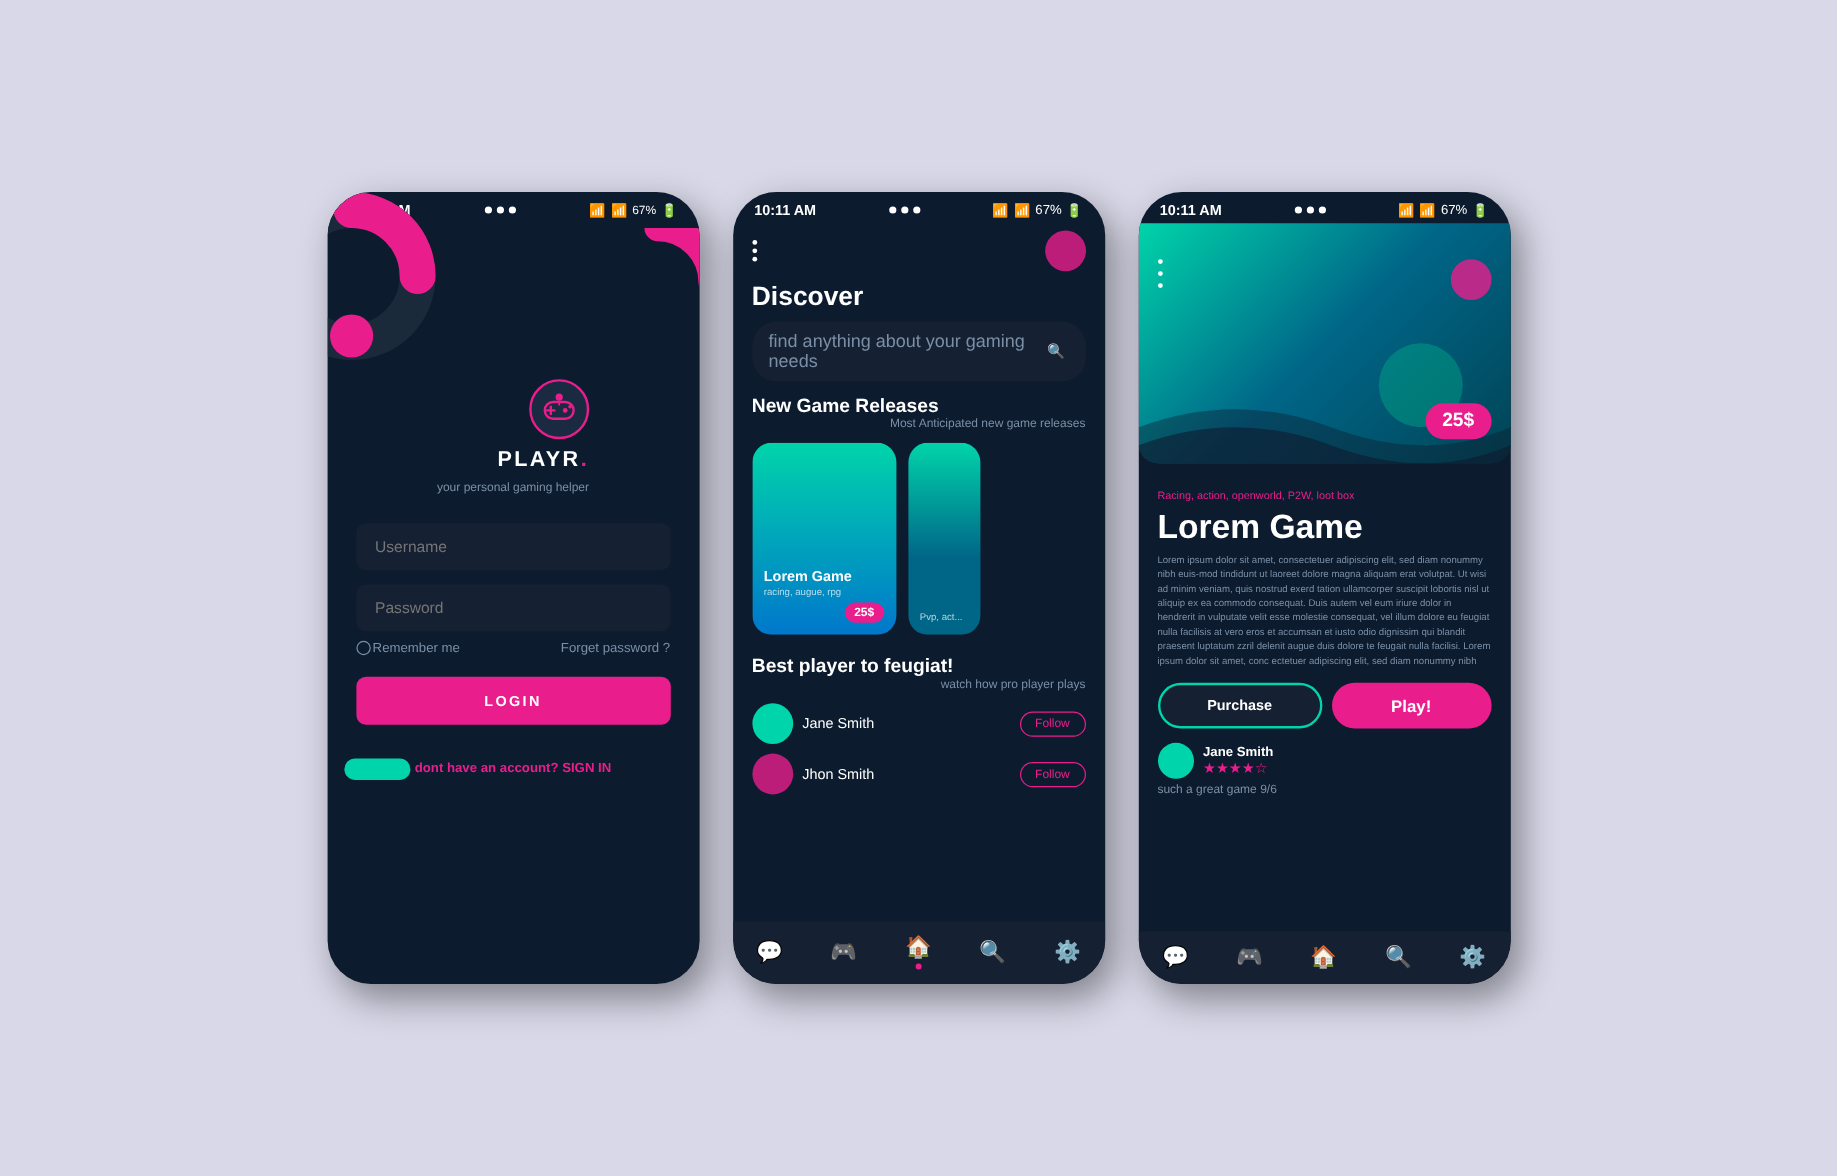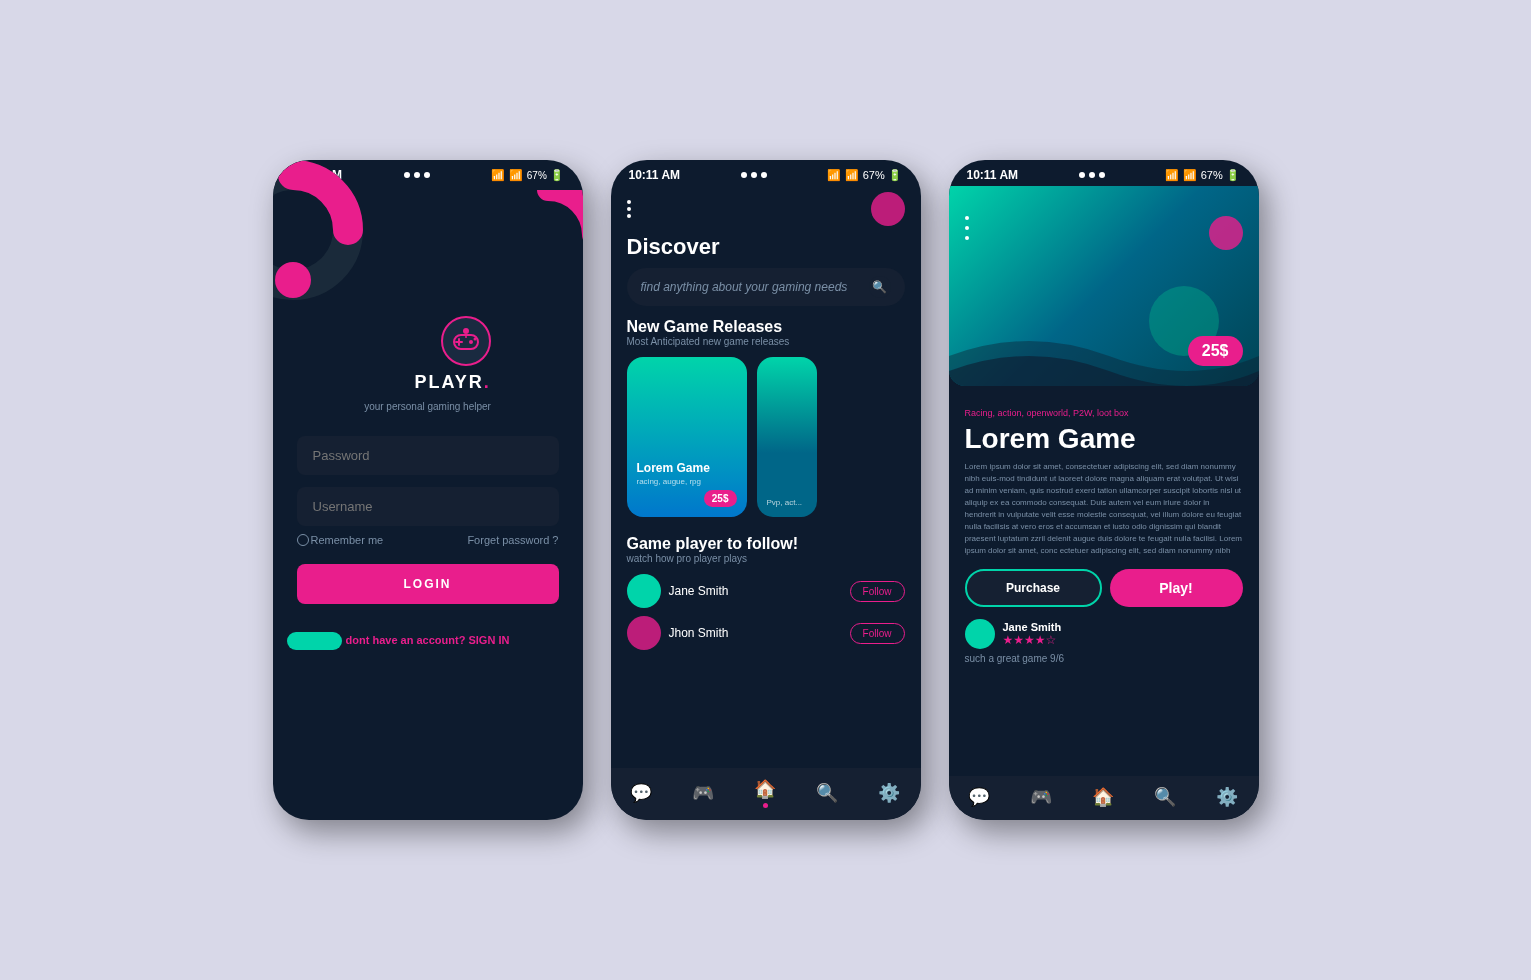--- a/index.html
+++ b/index.html
@@ -168,34 +168,34 @@
     .discover-title { font-size: 22px; font-weight: bold; color: #fff; margin-bottom: 8px; }
     .search-bar {
       background: #152032;
       border-radius: 20px;
       padding: 8px 14px;
       display: flex;
       align-items: center;
       justify-content: space-between;
       margin-bottom: 12px;
     }
-    .search-placeholder { font-size: 12px; color: #7a8fa6; font-style: italic; }
+    .search-placeholder { font-size: 15px; color: #7a8fa6; }
     .search-icon-circle {
       width: 22px;
       height: 22px;
       background: #152032;
       border-radius: 50%;
       display: flex;
       align-items: center;
       justify-content: center;
       color: #7a8fa6;
       font-size: 12px;
     }
     .section-title { font-size: 16px; font-weight: bold; color: #fff; }
-    .section-subtitle { font-size: 10px; color: #7a8fa6; margin-bottom: 10px; }
+    .section-subtitle { font-size: 10px; color: #7a8fa6; margin-bottom: 10px; text-align: right; }
     .game-cards {
       display: flex;
       gap: 10px;
       overflow-x: hidden;
       margin-bottom: 14px;
     }
     .game-card {
       border-radius: 16px;
       width: 120px;
       height: 160px;
@@ -428,22 +428,22 @@
             <line x1="15" y1="8" x2="15" y2="12" stroke="#e91e8c" stroke-width="1.5"></line>
           </svg>
         </div>
         <div class="logo-name">
           PLAYR<span>.</span>
         </div>
         <div class="logo-tagline">your personal gaming helper</div>
       </div>
 
       <div class="login-form">
+        <input class="login-input" type="text" placeholder="Username" style="">
         <input class="login-input" type="password" placeholder="Password" style="">
-        <input class="login-input" type="text" placeholder="Username" style="">
         <div class="login-options">
           <div class="remember-me">
             <div class="remember-checkbox"></div>
             <span>Remember me</span>
           </div>
           <span class="forget-pwd">Forget password ?</span>
         </div>
         <button class="login-btn">LOGIN</button>
       </div>
 
@@ -500,21 +500,21 @@
           <span class="price-badge">25$</span>
         </div>
 
 
         <div class="game-card game-card-3">
           <div class="game-card-tags">Pvp, act...</div>
         </div>
       </div>
 
       <div class="best-player-section">
-        <div class="section-title">Game player to follow!</div>
+        <div class="section-title">Best player to feugiat!</div>
         <div class="section-subtitle">watch how pro player plays</div>
         <div class="players-list">
 
           <div class="player-item">
             <div class="player-left">
               <div class="player-avatar player-avatar-1"></div>
               <span class="player-name">Jane Smith</span>
             </div>
             <button class="follow-btn">Follow</button>
           </div>

